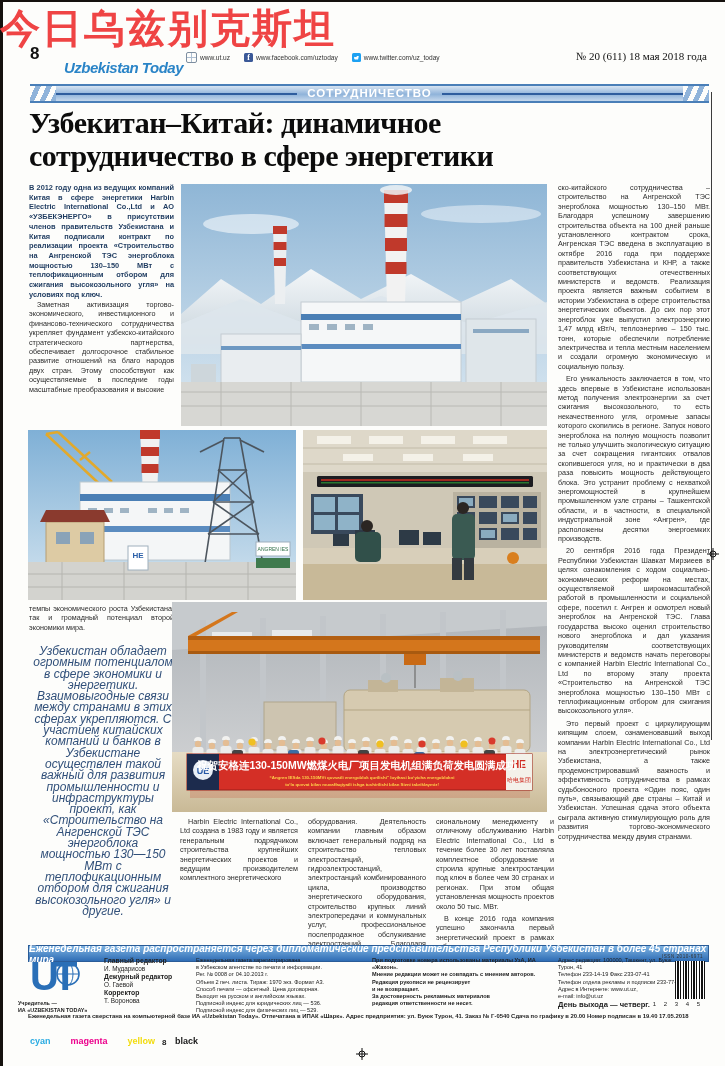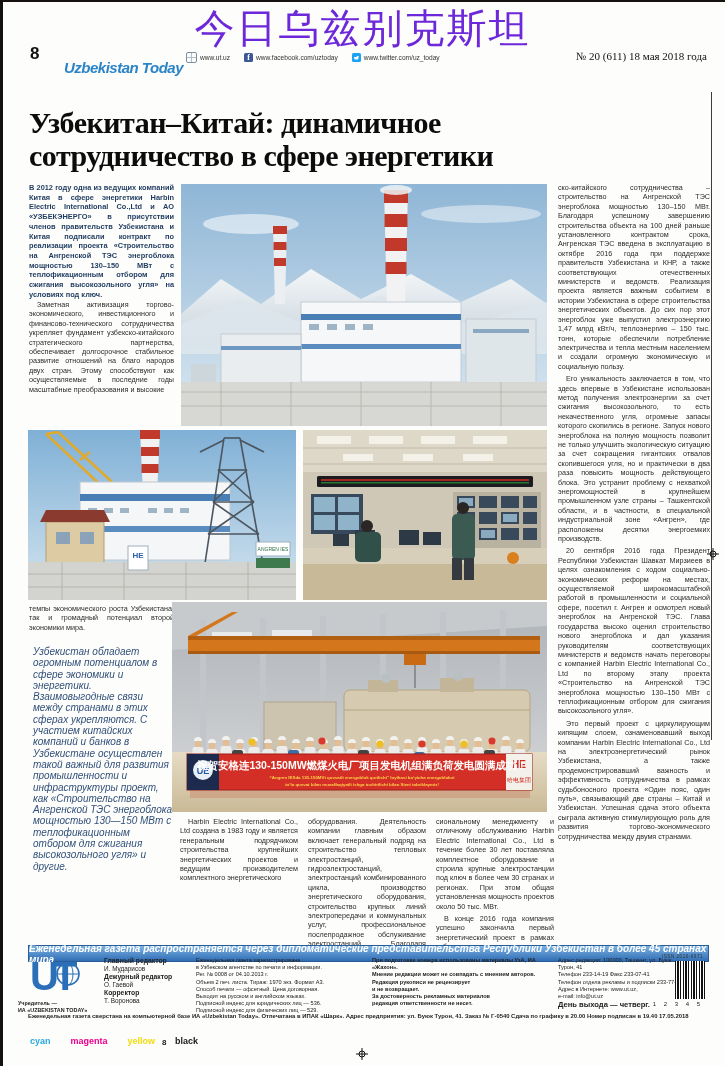--- a/index.html
+++ b/index.html
@@ -20,22 +20,22 @@
   .ic{width:9px;height:9px;display:inline-block;flex:none;}
   .ic-globe{border:1.2px solid #7d8ea0;border-radius:2px;background:
       linear-gradient(#aebfd2 0 0) center/9px 1px no-repeat,
       linear-gradient(#aebfd2 0 0) center/1px 9px no-repeat;}
   .ic-fb{background:#3b5998;color:#fff;font:bold 8px/9px "Liberation Serif",serif;text-align:center;border-radius:1.5px;}
   .ic-tw{background:#1da1f2;border-radius:1.5px;position:relative;}
   .ic-tw::after{content:"";position:absolute;left:2px;top:2.5px;width:5px;height:4px;background:#fff;
       clip-path:polygon(0 55%,20% 30%,45% 45%,75% 0,100% 20%,85% 100%,20% 100%);}
   .hdr-issue{position:absolute;right:18px;top:50px;font-family:"Liberation Serif",serif;
              font-size:11px;color:#111;}
-  .cn-title{position:absolute;left:0;right:0;top:8px;text-align:center;font-size:40px;font-weight:normal;
-            color:#6d28d9;letter-spacing:2px;line-height:1;font-family:"Liberation Sans",sans-serif;}
+  .cn-title{position:absolute;left:0;right:0;top:8px;font-size:40px;font-weight:bold;
+            color:#ef4444;letter-spacing:2px;line-height:1;font-family:"Liberation Sans",sans-serif;}
 
   
   .section-banner{position:absolute;left:30px;right:16px;top:84px;height:15px;display:flex;align-items:center;
       background:linear-gradient(#d7e4f2,#8fb3da 55%,#c6d8ec);
       border-top:2px solid #4a7fb8;border-bottom:2px solid #4a7fb8;}
   .sb-line{flex:1;height:2px;background:#2e5d9e;}
   .sb-label{padding:0 10px;color:#fff;font-weight:bold;font-size:11.5px;letter-spacing:1px;line-height:15px;}
   .sb-slash{width:26px;height:15px;flex:none;background:
       repeating-linear-gradient(115deg,#fdfdfb 0 5px,#8fb3da 5px 10px);}
 
@@ -43,21 +43,21 @@
   .headline{position:absolute;left:29px;top:106px;width:600px;font-family:"Liberation Serif",serif;
       font-weight:bold;font-size:30px;line-height:33px;color:#0c0c0c;letter-spacing:-.5px;}
 
   
   .tcol{position:absolute;text-align:justify;font-size:7.2px;line-height:9.4px;color:#2b2b2b;}
   .tcol p{margin:0 0 3px 0;text-indent:8px;}
   .tcol p.noind{text-indent:0;}
   .lead{position:absolute;left:29px;top:183px;width:145px;font-weight:bold;color:#1d3a5f;
         font-size:7.4px;line-height:9.7px;text-align:justify;}
   .pullquote{position:absolute;left:33px;top:646px;width:140px;font-style:italic;color:#31507a;
-        font-size:10px;line-height:11.3px;text-align:left;}
+        font-size:12px;line-height:11.3px;text-align:center;}
 
   
   .photo{position:absolute;display:block;}
 
   
   .footer-banner{position:absolute;left:28px;right:16px;top:930px;height:15px;
       background:linear-gradient(#7db3e2,#2f6db5);color:#fff;display:flex;align-items:center;justify-content:center;
       font-weight:bold;font-style:italic;font-size:10px;border:1px solid #2a5c98;margin-top:15px;}
   .ft{position:absolute;font-size:5.6px;line-height:7.2px;color:#222;white-space:pre-line;}
   .ft-logo{position:absolute;left:30px;top:956px;width:62px;height:40px;}
@@ -97,20 +97,27 @@
       <span>www.facebook.com/uztoday</span>
     </span>
     <span class="hdr-link">
       <span class="ic ic-tw"></span>
       <span>www.twitter.com/uz_today</span>
     </span>
   </div>
   <div class="hdr-issue">№ 20 (611) 18 мая 2018 года</div>
   <div class="cn-title">今日乌兹别克斯坦</div>
 
+  <div class="section-banner">
+    <span class="sb-slash"></span>
+    <span class="sb-line"></span>
+    <span class="sb-label">СОТРУДНИЧЕСТВО</span>
+    <span class="sb-line"></span>
+    <span class="sb-slash"></span>
+  </div>
 
   <div class="headline">Узбекитан–Китай: динамичное сотрудничество в сфере энергетики</div>
 
   <div class="lead">В 2012 году одна из ведущих компаний Китая в сфере энергетики Harbin Electric International Co.,Ltd и АО «УЗБЕКЭНЕРГО» в присутствии членов правительств Узбекистана и Китая подписали контракт по реализации проекта «Строительство на Ангренской ТЭС энергоблока мощностью 130–150 МВт с теплофикационным отбором для сжигания высокозольного угля» на условиях под ключ.</div>
   <div class="tcol" style="left:29px;top:300px;width:145px;height:128px;">
     <p>Заметная активизация торгово-экономического, инвестиционного и финансово-технического сотрудничества укрепляет фундамент узбекско-китайского стратегического партнерства, обеспечивает долгосрочное стабильное развитие отношений на благо народов двух стран. Этому способствуют как осуществляемые в последние годы масштабные преобразования и высокие</p>
   </div>
   <div class="tcol" style="left:29px;top:604px;width:145px;height:36px;">
     <p class="noind">темпы экономического роста Узбекистана, так и громадный потенциал второй экономики мира.</p>
   </div>

